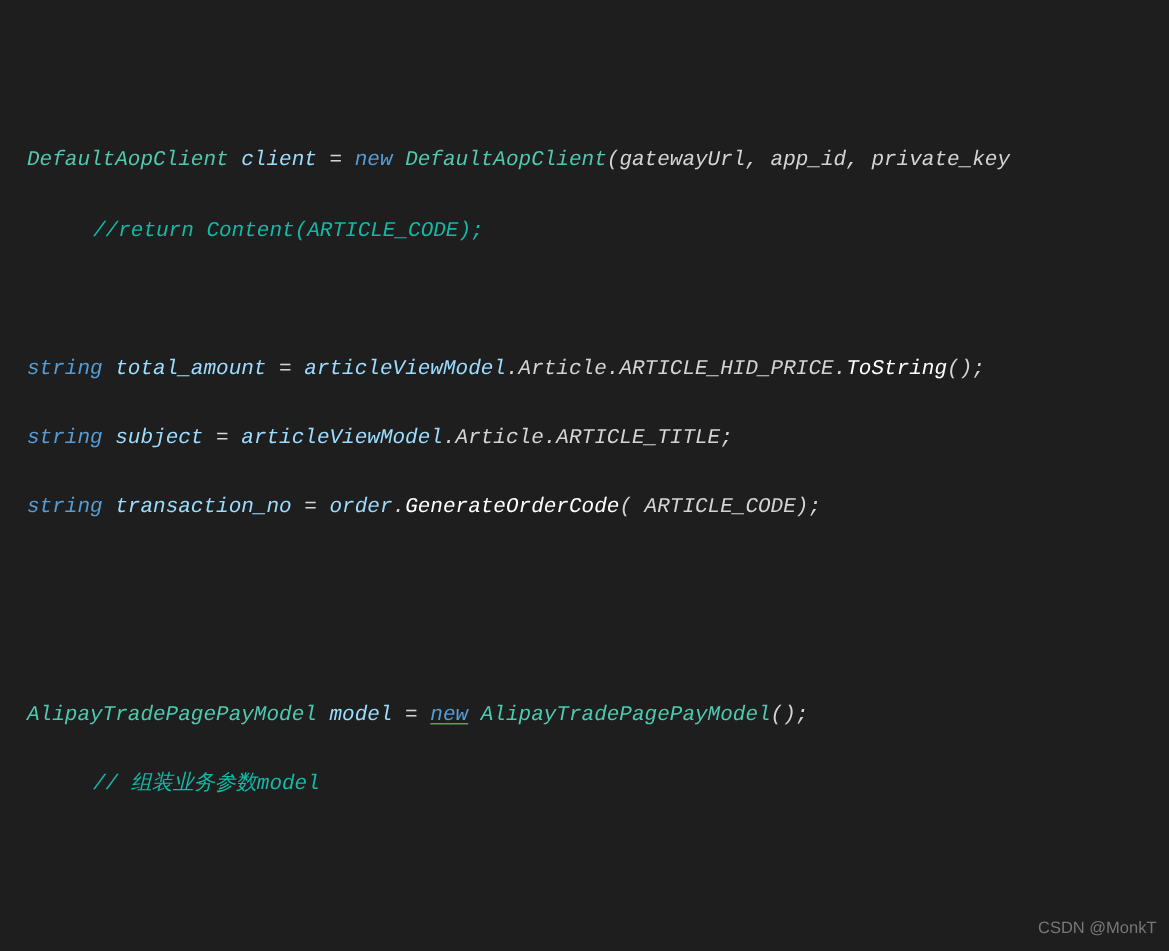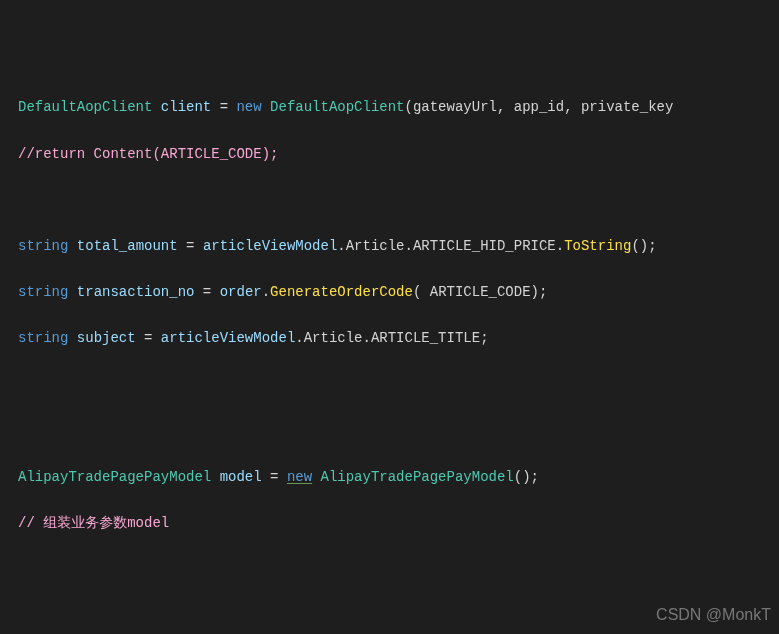--- a/index.html
+++ b/index.html
@@ -15,49 +15,50 @@
       color: #d4d4d4;
       padding: 4px 0 0 18px;
       white-space: pre;
       overflow: hidden;
       width: 779px;
       height: 634px;
       position: relative;
     }
     .code-line {
       display: block;
+      font-style: italic;
     }
     .type { color: #4ec9b0; }
     .var { color: #9cdcfe; }
     .keyword { color: #569cd6; }
-    .method { color: #fde047; }
-    .comment { color: #f9a8d4; }
+    .method { color: #ffffff; }
+    .comment { color: #14b8a6; margin-left: 44px; }
     .prop { color: #d4d4d4; }
     .punc { color: #d4d4d4; }
     .underline { text-decoration: underline; text-decoration-color: #6a9955; text-underline-offset: 2px;}
     .watermark {
       position: absolute;
       bottom: 6px;
       right: 8px;
-      font-size: 16px;
+      font-size: 11px;
       color: #777;
       font-family: Arial, sans-serif;
     }
   </style>
 </head>
 <body>
 
 
 
 <div><span class="code-line"><span class="type">DefaultAopClient</span> <span class="var">client</span> <span class="punc">=</span> <span class="keyword">new</span> <span class="type">DefaultAopClient</span><span class="punc">(gatewayUrl, app_id, private_key</span></span>
 <span class="code-line"><span class="comment">//return Content(ARTICLE_CODE);</span></span>
 <span class="code-line"> </span>
 <span class="code-line"><span class="keyword">string</span> <span class="var">total_amount</span> <span class="punc">=</span> <span class="var">articleViewModel</span><span class="punc">.</span><span class="prop">Article</span><span class="punc">.</span><span class="prop">ARTICLE_HID_PRICE</span><span class="punc">.</span><span class="method">ToString</span><span class="punc">();</span></span>
+<span class="code-line"><span class="keyword">string</span> <span class="var">subject</span> <span class="punc">=</span> <span class="var">articleViewModel</span><span class="punc">.</span><span class="prop">Article</span><span class="punc">.</span><span class="prop">ARTICLE_TITLE</span><span class="punc">;</span></span>
 <span class="code-line"><span class="keyword">string</span> <span class="var">transaction_no</span> <span class="punc">=</span> <span class="var">order</span><span class="punc">.</span><span class="method">GenerateOrderCode</span><span class="punc">( ARTICLE_CODE);</span></span>
-<span class="code-line"><span class="keyword">string</span> <span class="var">subject</span> <span class="punc">=</span> <span class="var">articleViewModel</span><span class="punc">.</span><span class="prop">Article</span><span class="punc">.</span><span class="prop">ARTICLE_TITLE</span><span class="punc">;</span></span>
 <span class="code-line"> </span>
 <span class="code-line"> </span>
 <span class="code-line"><span class="type">AlipayTradePagePayModel</span> <span class="var">model</span> <span class="punc">=</span> <span class="keyword underline">new</span> <span class="type">AlipayTradePagePayModel</span><span class="punc">();</span></span>
 <span class="code-line"><span class="comment">// 组装业务参数model</span></span>
 
 
 
 
 
 

